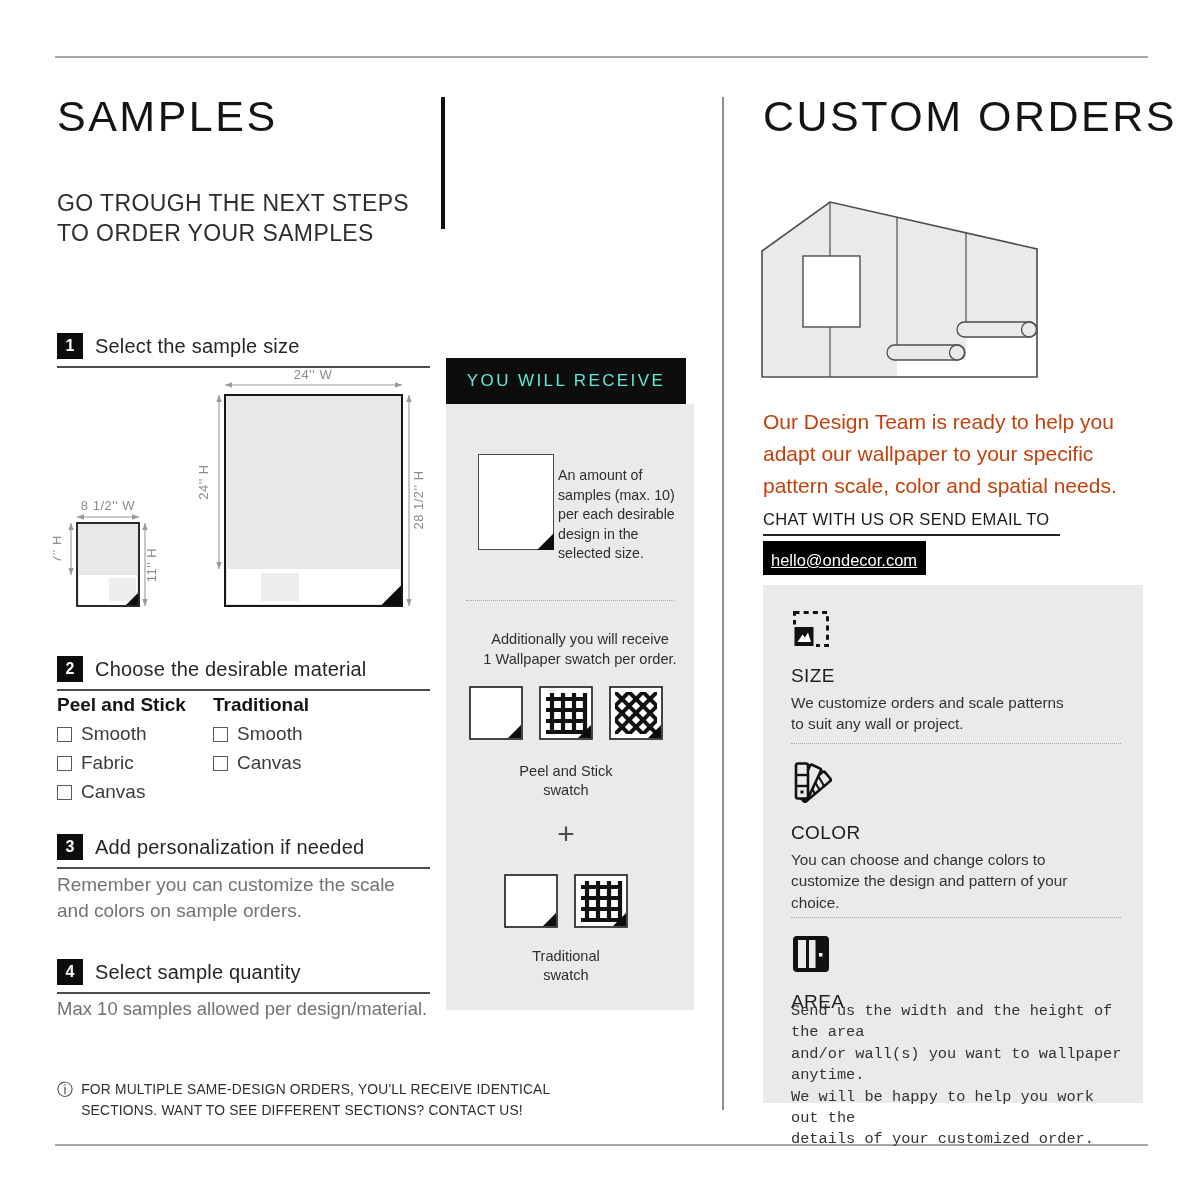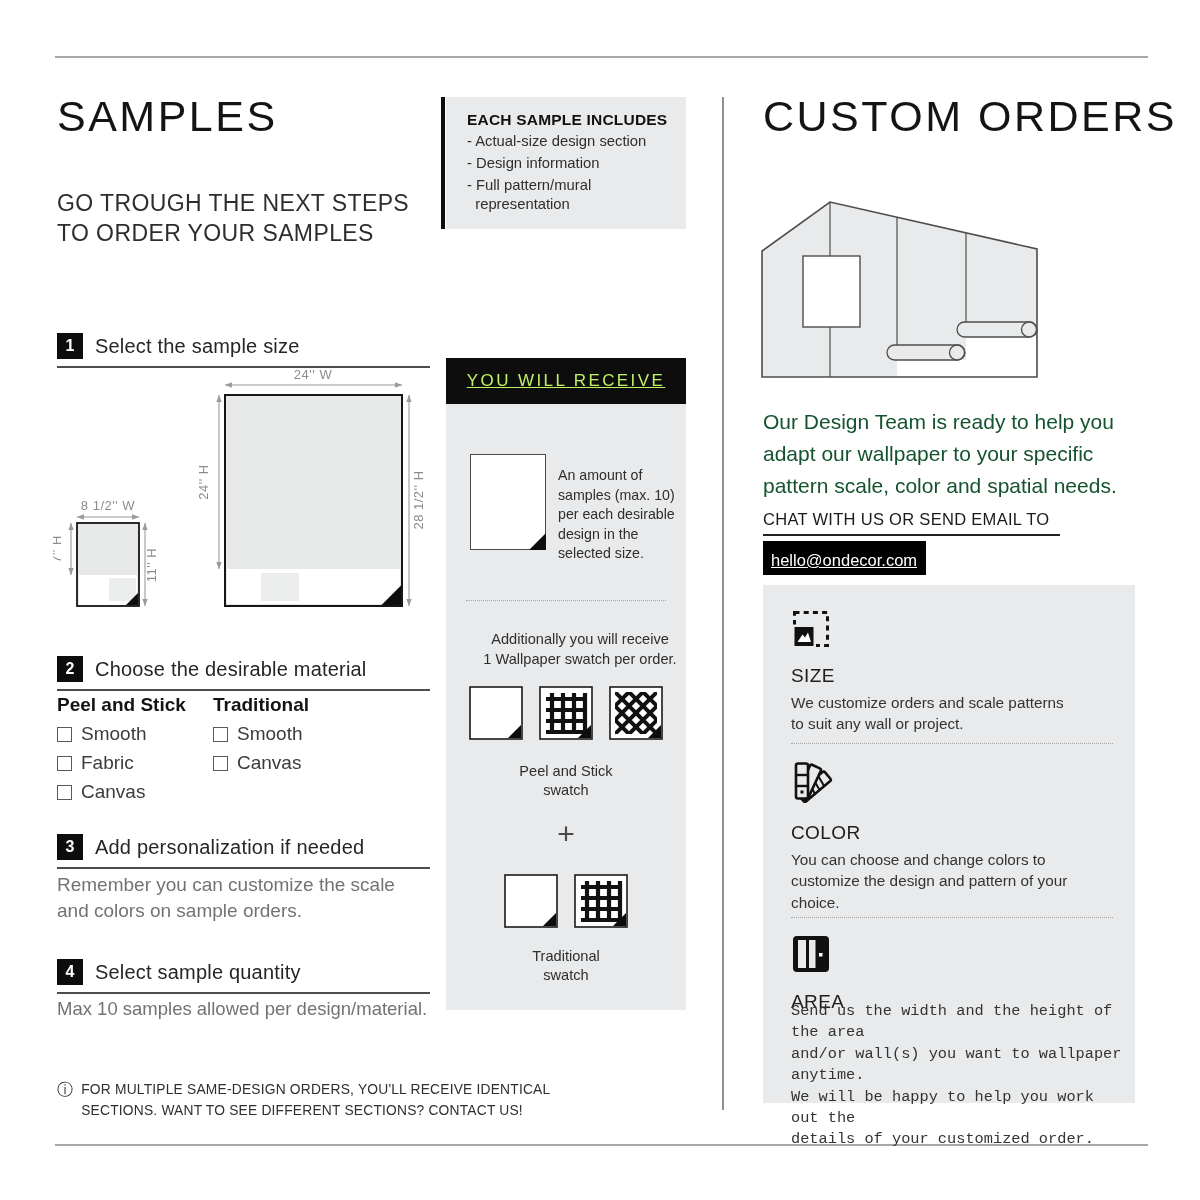--- a/index.html
+++ b/index.html
@@ -14,25 +14,25 @@
   .step-header{position:absolute;left:57px;width:373px;display:flex;align-items:center;gap:12px;
                border-bottom:2px solid #4d4d4d;padding-bottom:7px;}
   .step-num{width:26px;height:26px;background:#0d0d0d;color:#fff;font-size:16px;font-weight:700;
             display:flex;align-items:center;justify-content:center;flex:0 0 26px;}
   .step-label{font-size:20px;color:#262626;letter-spacing:.2px;}
   .mat-title{font-size:19px;font-weight:700;color:#141414;}
   .mat-row{display:flex;align-items:center;gap:9px;margin-top:7px;}
   .checkbox{width:13px;height:13px;border:1.6px solid #5a5a5a;background:#fff;flex:0 0 13px;}
   .mat-opt{font-size:19px;color:#3c3c3c;}
   .body-text{font-size:19px;line-height:1.35;color:#737373;}
-  .graybox{background:#e9eaeb;}
+  .graybox{background:#e9eaeb;padding-left:8px;}
   .inc-title{font-size:15.5px;font-weight:700;color:#111;letter-spacing:.2px;}
   .inc-item{font-size:14.8px;line-height:1.28;color:#2e2e2e;margin-top:3px;}
-  .banner{background:#0d0d0d;color:#bef264;font-size:17px;letter-spacing:2.4px;
-          display:flex;align-items:center;justify-content:center;text-decoration:underline;}
+  .banner{background:#0d0d0d;color:#5eead4;font-size:17px;letter-spacing:2.4px;
+          display:flex;align-items:center;justify-content:center;}
   .dotted{border-top:1.5px dotted #a5a5a5;height:0;}
   .center-text{text-align:center;}
   .swatch-row{display:flex;justify-content:center;gap:16px;}
   .sheet{background:#fff;border:1.4px solid #4a4a4a;position:relative;}
   .fold{position:absolute;right:-1px;bottom:-1px;width:0;height:0;
         border-left:17px solid transparent;border-bottom:17px solid #0d0d0d;}
   .chat-label{font-size:16.5px;letter-spacing:.3px;color:#1a1a1a;border-bottom:2px solid #222;
               padding-bottom:5px;padding-right:10px;display:inline-block;}
   .email-chip{display:inline-block;background:#000;color:#fff;font-size:16.5px;
               padding:10px 9px 5px 8px;margin-top:5px;text-decoration:underline;}
@@ -142,27 +142,20 @@
   </div>
   <div class="abs body-text" style="left:57px;top:997px;width:410px;font-size:18.5px;">Max 10 samples allowed per design/material.</div>
 
   <div class="abs note" style="left:57px;top:1080px;width:540px;">
     <span style="font-size:16px;line-height:1.2;">ⓘ</span>
     <div class="pre">FOR MULTIPLE SAME-DESIGN ORDERS, YOU'LL RECEIVE IDENTICAL
 SECTIONS. WANT TO SEE DIFFERENT SECTIONS? CONTACT US!</div>
   </div>
 
   <div class="abs" style="left:441px;top:97px;width:4px;height:132px;background:#0d0d0d;"></div>
-  <div class="abs graybox" style="left:446px;top:97px;width:240px;height:132px;padding:14px 0 0 21px;box-sizing:border-box;">
-    <div class="inc-title">EACH SAMPLE INCLUDES</div>
-    <div class="inc-item prew">- Actual-size design section</div>
-    <div class="inc-item prew">- Design information</div>
-    <div class="inc-item prew">- Full pattern/mural
-  representation</div>
-  </div>
 
   <div class="abs banner" style="left:446px;top:358px;width:240px;height:46px;">YOU WILL RECEIVE</div>
 
   <div class="abs graybox" style="left:446px;top:404px;width:240px;height:606px;">
     <div class="sheet abs" style="left:24px;top:50px;width:74px;height:94px;">
       <div class="fold"></div>
     </div>
     <div class="abs pre" style="left:112px;top:62px;width:122px;font-size:14.2px;line-height:1.38;color:#2e2e2e;">An amount of
 samples (max. 10)
 per each desirable
@@ -257,21 +250,21 @@
     <g>
       <rect x="132" y="149" width="78" height="15" rx="7.5" fill="#e9eaeb" stroke="#4d4d4d" stroke-width="1.3"></rect>
       <circle cx="202" cy="156.5" r="7.5" fill="#e9eaeb" stroke="#4d4d4d" stroke-width="1.3"></circle>
     </g>
     <g>
       <rect x="202" y="126" width="80" height="15" rx="7.5" fill="#e9eaeb" stroke="#4d4d4d" stroke-width="1.3"></rect>
       <circle cx="274" cy="133.5" r="7.5" fill="#e9eaeb" stroke="#4d4d4d" stroke-width="1.3"></circle>
     </g>
   </svg>
 
-  <div class="abs pre" style="left:763px;top:406px;width:380px;font-size:21px;line-height:1.52;color:#14532d;">Our Design Team is ready to help you
+  <div class="abs pre" style="left:763px;top:406px;width:380px;font-size:21px;line-height:1.52;color:#c2410c;">Our Design Team is ready to help you
 adapt our wallpaper to your specific
 pattern scale, color and spatial needs.</div>
 
   <div class="abs" style="left:763px;top:510px;">
     <span class="chat-label">CHAT WITH US OR SEND EMAIL TO</span><br>
     <span class="email-chip">hello@ondecor.com</span>
   </div>
 
   <div class="abs graybox" style="left:763px;top:585px;width:372px;height:518px;">
 

